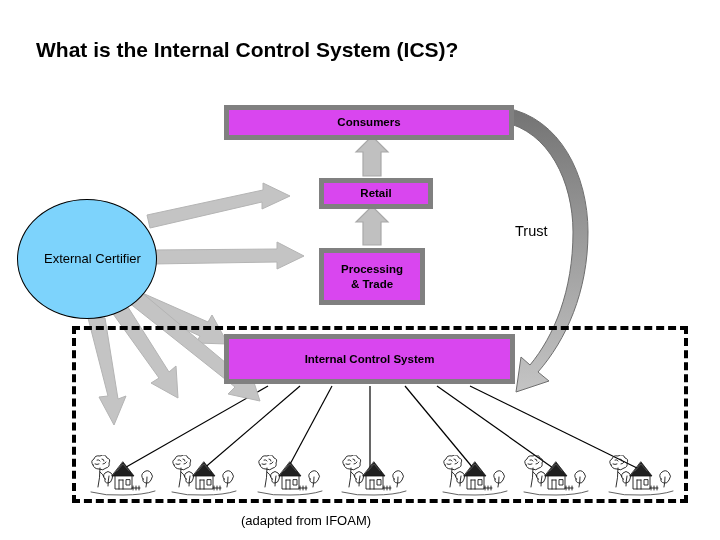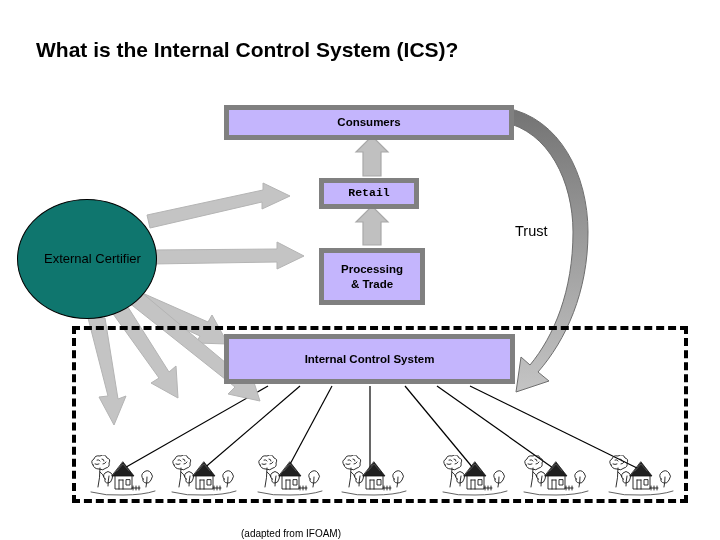--- a/index.html
+++ b/index.html
@@ -35,63 +35,62 @@
     font-size: 21px;
     font-weight: bold;
     letter-spacing: 0px;
     white-space: nowrap;
   }
 
   
   .flow-box {
     position: absolute;
     box-sizing: border-box;
-    background: #c4b5fd;
+    background: #d946ef;
     border: 5px solid #808080;
     display: flex;
     align-items: center;
     justify-content: center;
     text-align: center;
     font-size: 11px;
     font-weight: bold;
     line-height: 1.25;
   }
   .flow-box span { display: block; }
 
   #box-consumers {
     left: 224px; top: 105px;
     width: 290px; height: 35px;
     font-size: 11.5px;
   }
   #box-retail {
     left: 319px; top: 178px;
-    width: 100px; height: 31px;
+    width: 114px; height: 31px;
     font-size: 11.5px;
-    font-family: Liberation Mono, monospace;
   }
   #box-processing {
     left: 319px; top: 248px;
     width: 106px; height: 57px;
     font-size: 11.5px;
   }
   #box-ics {
     left: 224px; top: 334px;
     width: 291px; height: 50px;
     font-size: 11.5px;
     text-align: right;
   }
 
   
   #node-certifier {
     position: absolute;
     left: 17px; top: 199px;
     width: 140px; height: 120px;
     box-sizing: border-box;
     border-radius: 50%;
-    background: #0f766e;
+    background: #7dd3fc;
     border: 1px solid #000000;
     display: flex;
     align-items: center;
     justify-content: flex-start;
   }
   #node-certifier .cert-label {
     padding-left: 26px;
     font-size: 13px;
     line-height: 1.35;
     text-align: left;
@@ -114,22 +113,22 @@
     width: 616px; height: 177px;
     box-sizing: border-box;
     border: 4px dashed #000000;
     background: transparent;
   }
 
   
   #credit {
     position: absolute;
     left: 241px;
-    top: 528px;
-    font-size: 10px;
+    top: 513px;
+    font-size: 13px;
     white-space: nowrap;
   }
 
   .farm-icon {
     position: absolute;
     width: 74px;
     height: 42px;
   }
 </style>
 </head>

